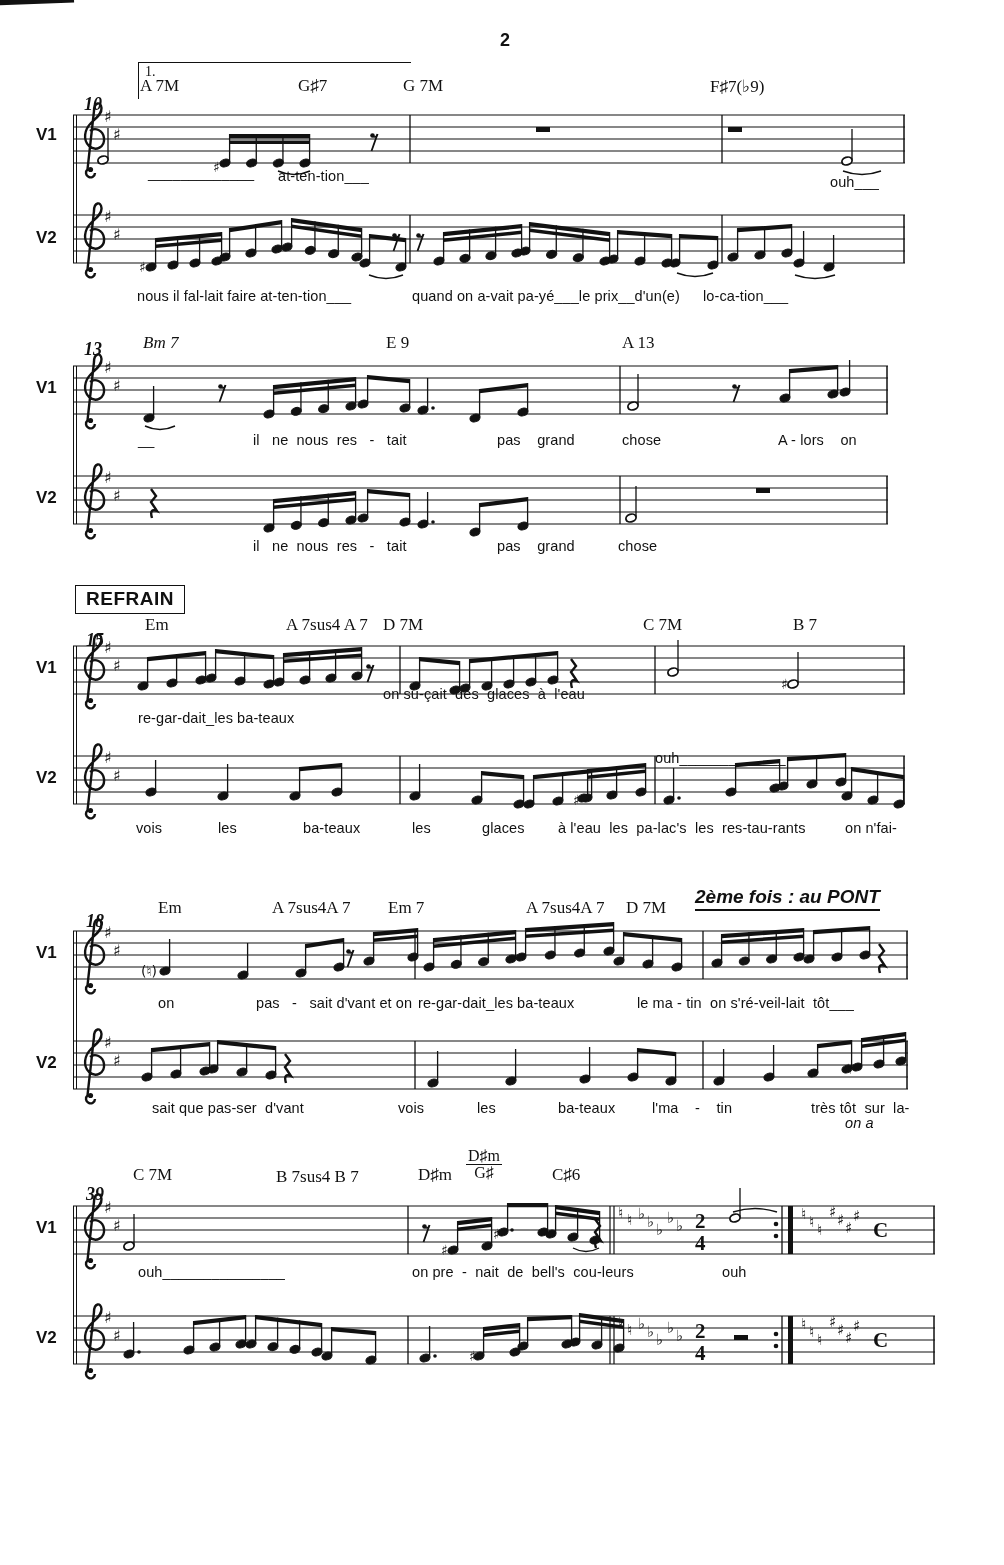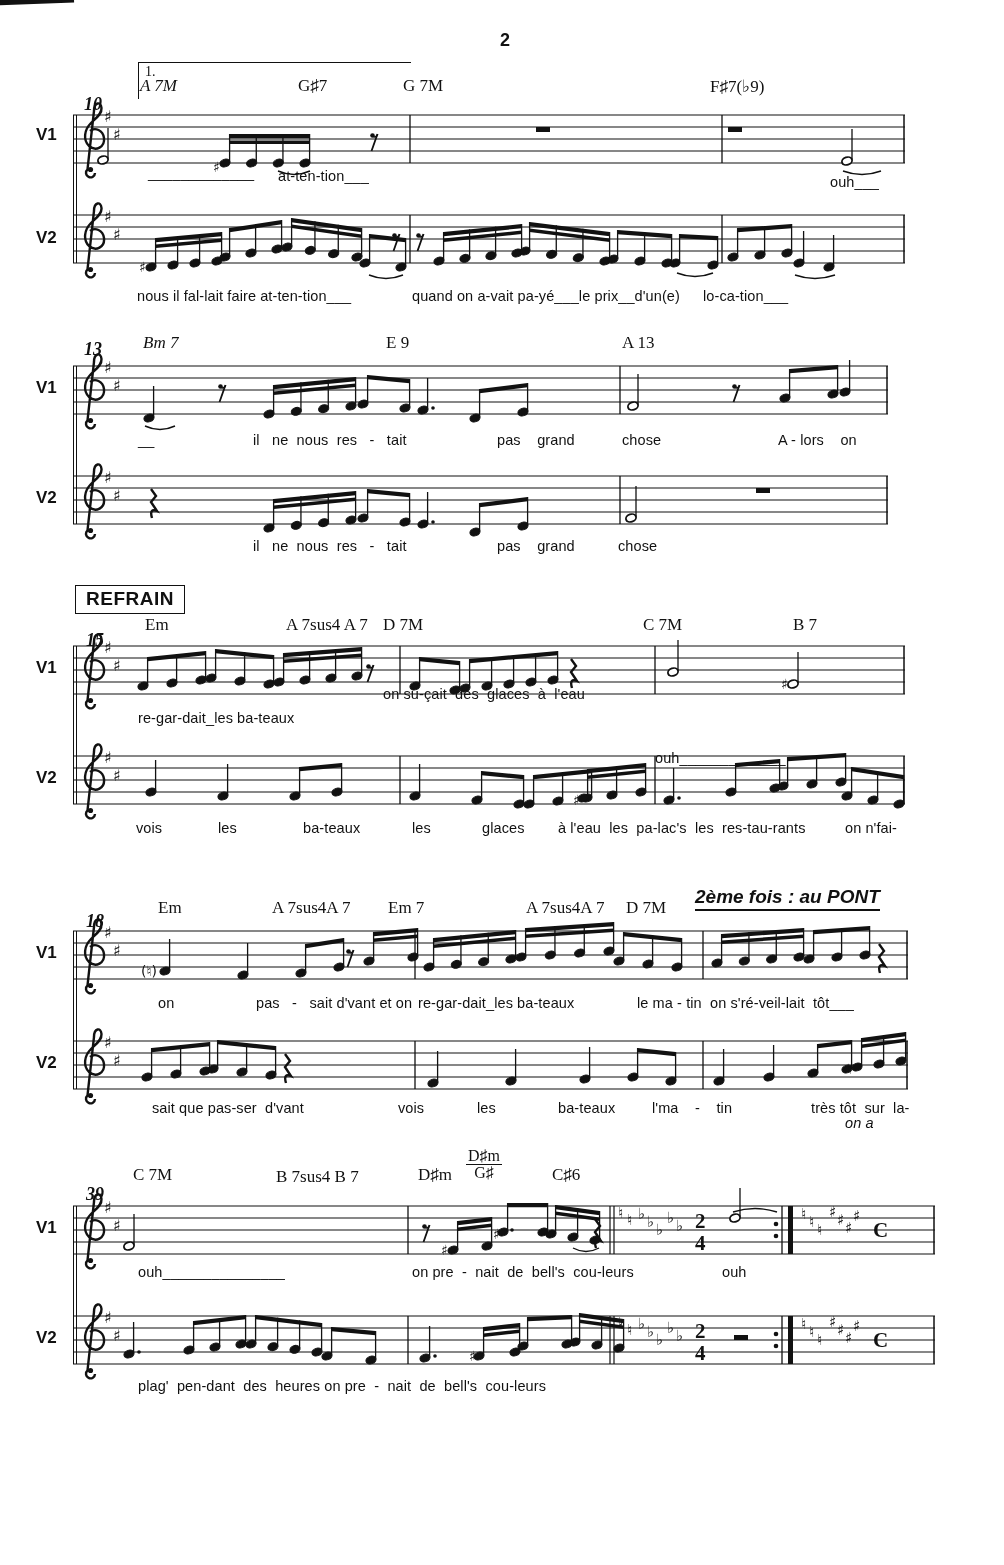--- a/index.html
+++ b/index.html
@@ -25,21 +25,21 @@
 <body>
 
 <div id="page">
 
   <div class="smudge" style="left:-6px;top:-3px;width:80px;height:7px;transform:rotate(-2deg);"></div>
   <div class="pgnum" style="left:500px;top:30px;">2</div>
 
   <div class="volta" style="left:138px;top:62px;width:272px;height:36px;">
     <span>1.</span>
   </div>
-  <div class="chord" style="left:140px;top:76px;font-style:italic;">A 7M</div>
+  <div class="chord" style="left:140px;top:76px;">A 7M</div>
   <div class="chord" style="left:298px;top:76px;">G♯7</div>
   <div class="chord" style="left:403px;top:76px;">G 7M</div>
   <div class="chord" style="left:710px;top:76px;">F♯7(♭9)</div>
   <div class="mnum" style="left:84px;top:94px;">10</div>
   <div class="vlabel" style="left:36px;top:125px;">V1</div>
   <div class="vlabel" style="left:36px;top:228px;">V2</div>
   <div class="sysline" style="left:73px;top:115px;height:148px;"></div>
   <svg id="st0" class="staff" style="top:97px;" width="845" height="88">
       <line x1="0" y1="18" x2="832" y2="18" stroke="#111" stroke-width="1.1"></line>
       <line x1="0" y1="30" x2="832" y2="30" stroke="#111" stroke-width="1.1"></line>
@@ -762,15 +762,14 @@
       <line x1="528.6" y1="45.5" x2="528.6" y2="18" stroke="#111" stroke-width="1.3"></line>
       <ellipse cx="546" cy="50" rx="5.2" ry="3.8" transform="rotate(-18 546 50)" fill="#111" stroke="#111" stroke-width="1"></ellipse>
       <line x1="550.6" y1="48.5" x2="550.6" y2="21" stroke="#111" stroke-width="1.3"></line>
       <polygon points="506.6,15 550.6,21 550.6,25.2 506.6,19.2" fill="#111"></polygon>
       <polygon points="506.6,21.5 550.6,27.5 550.6,31 506.6,25" fill="#111"></polygon>
       <rect x="661" y="37" width="14" height="5" fill="#111"></rect>
     </svg>
   <div class="lyr" style="left:138px;top:1264px;">ouh_______________</div>
   <div class="lyr" style="left:412px;top:1264px;">on pre  -  nait  de  bell's  cou-leurs</div>
   <div class="lyr" style="left:722px;top:1264px;">ouh</div>
-  <div class="lyr" style="left:138px;top:1378px;">plag'  pen-dant  des  heures on pre  -  nait  de  bell's  cou-leurs</div>
 
 </div>
 
 </body></html>

